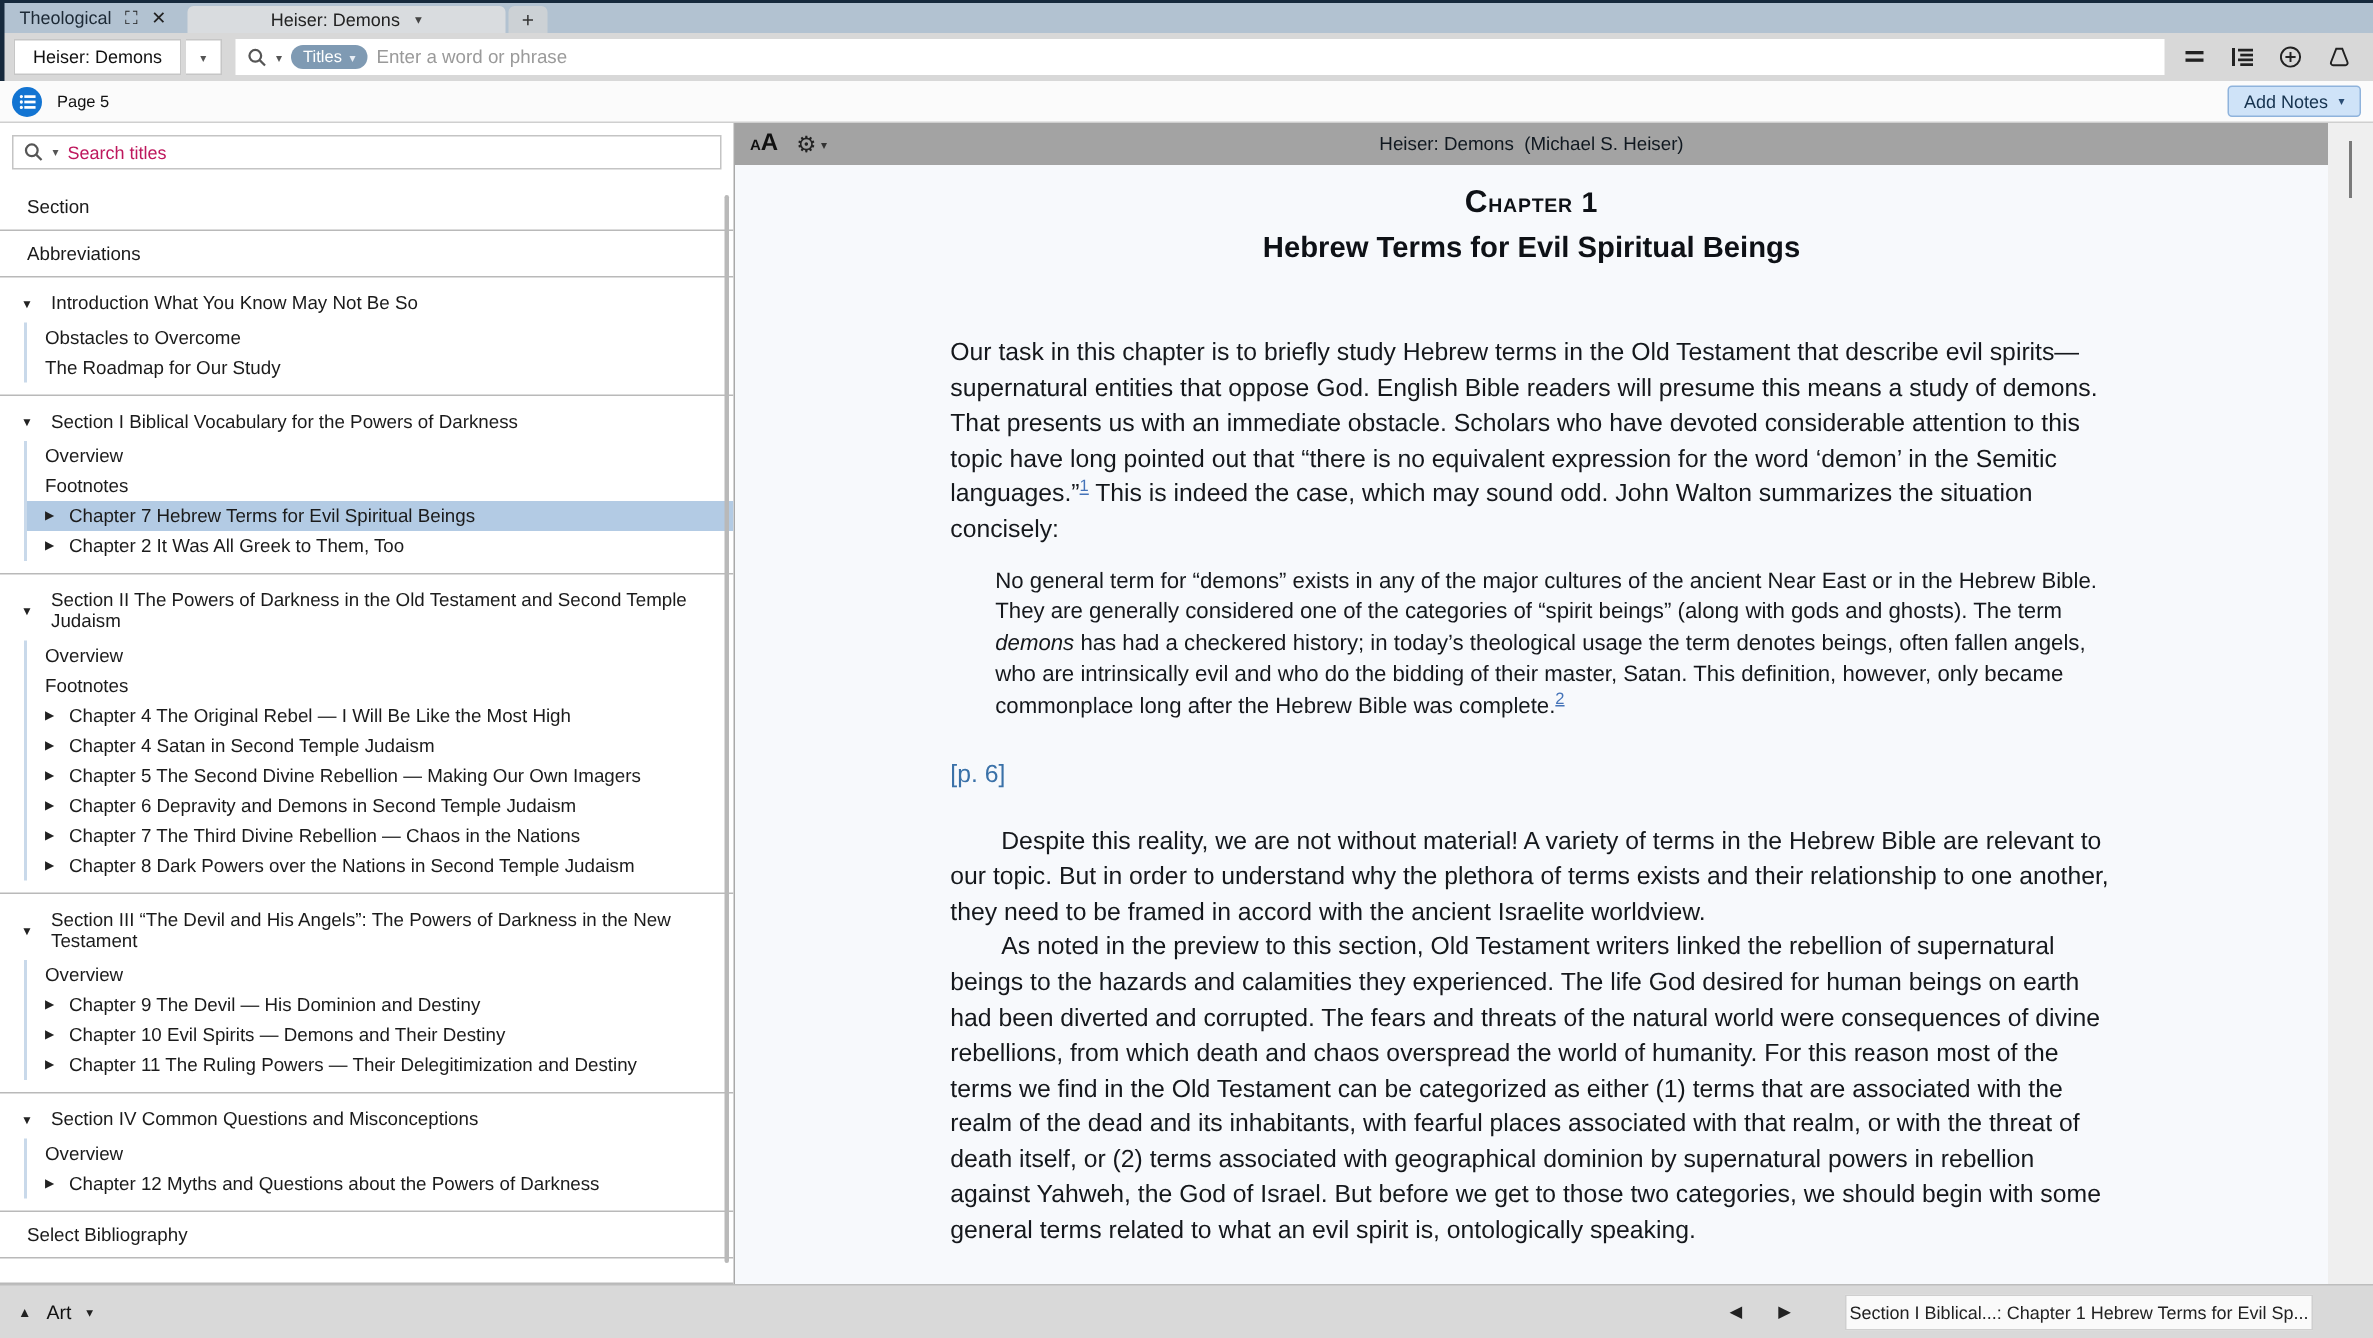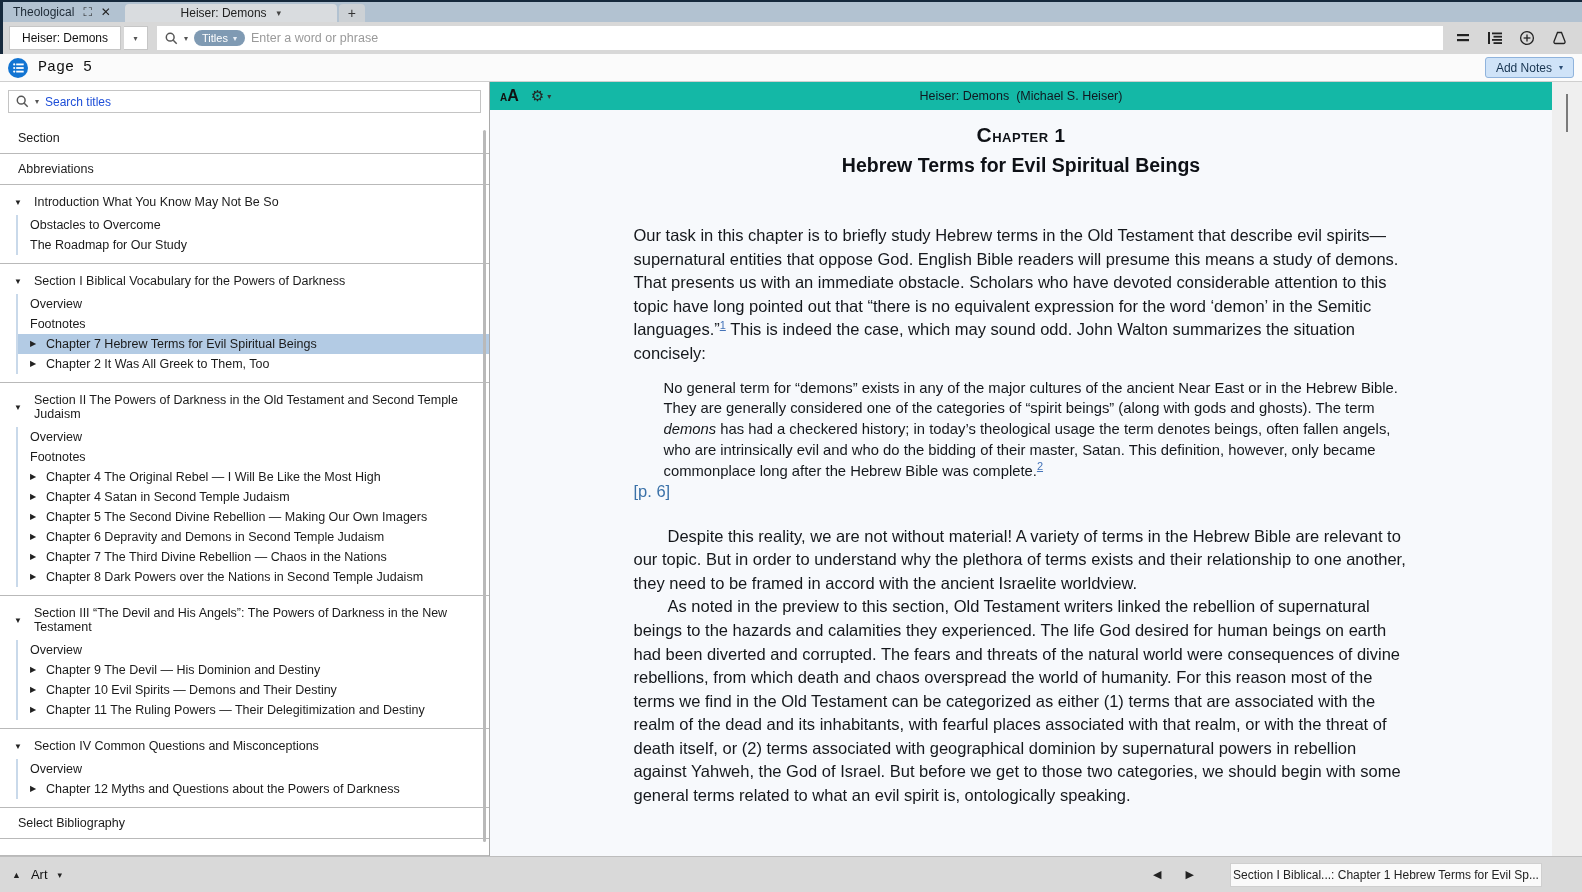--- a/index.html
+++ b/index.html
@@ -39,35 +39,35 @@
   .scope-pill .sm-caret { color:#e8eef5; }
   .search-ph { color:#9a9a9a; font-size:12.5px; }
   .tb-icons { display:flex; align-items:center; gap:14px; padding:0 8px; }
   .tb-ic { width:18px; height:18px; display:flex; align-items:center; justify-content:center; }
 
   
   .locator { height:28px; background:#fbfbfb; border-bottom:1px solid #cfcfcf;
     display:flex; align-items:center; padding:0 8px; gap:10px; }
   .toc-circle { width:20px; height:20px; border-radius:50%; background:#1274d2;
     display:flex; align-items:center; justify-content:center; }
-  .page-label { font-size:15px; color:#111;font-family:Liberation Mono, monospace; }
+  .page-label { font-size:11px; color:#111; }
   .spacer { flex:1; }
   .add-notes { background:#cfe3f8; border:1px solid #8fb3dc; border-radius:3px;
     height:21px; padding:0 10px; display:flex; align-items:center; gap:7px;
     font-size:12px; color:#16334f; }
   .add-notes .sm-caret { color:#2a4d74; }
 
   
   .main { flex:1; display:flex; min-height:0; }
 
   .sidebar { width:490px; background:#fff; border-right:1px solid #a9a9a9;
     position:relative; overflow:hidden; padding-top:8px; }
   .side-search { margin:0 8px 10px 8px; height:23px; border:1px solid #c4c4c4;
     background:#fff; display:flex; align-items:center; gap:6px; padding:0 7px; }
-  .side-ph { color:#1d4ed8; font-size:12px; }
+  .side-ph { color:#be185d; font-size:12px; }
   .toc { font-size:12.5px; color:#1b1b1b; }
   .toc-top { padding:8px 10px 8px 18px; border-bottom:1px solid #b9b9b9; cursor:pointer; }
   .toc-group { border-bottom:1px solid #b9b9b9; padding:6px 0 8px 0; }
   .toc-ghead { display:flex; align-items:center; gap:10px; padding:4px 8px 6px 14px; cursor:pointer; }
   .exp { font-size:8px; color:#222; width:10px; flex:none; }
   .toc-children { margin-left:16px; border-left:2px solid #c9d9ea; }
   .toc-child { padding:3px 8px 3px 12px; line-height:14px; display:flex; align-items:center;
     gap:7px; cursor:pointer; }
   .toc-child.sel { background:#b3cbe4; }
   .toc-child .exp { width:9px; }
@@ -89,21 +89,21 @@
   .kicker { text-align:center; font-variant:small-caps; font-weight:bold; font-size:19px;
     letter-spacing:.5px; color:#0e1116; }
   .kicker::first-letter { font-size:21px; }
   .book-title { text-align:center; font-weight:bold; font-size:19.5px; margin-top:7px;
     color:#0e1116; }
   .para { font-size:16.5px; line-height:23.6px; margin-top:24px; text-align:left; }
   .para.indent { text-indent:34px; margin-top:0; }
   .quote { font-size:14.8px; line-height:20.8px; margin:12px 10px 0 30px; }
   .fnref { color:#4473b8; text-decoration:underline; font-size:11px; vertical-align:super;
     line-height:0; cursor:pointer; }
-  .pagemark { color:#3a71a8; font-size:16.5px; }
+  .pagemark { color:#3a71a8; font-size:16.5px; margin-top:25px; }
   .gap { height:23px; }
 
   .main-scroll { width:30px; background:#efefef; position:relative; flex:none; }
   .main-thumb { position:absolute; top:12px; left:14px; width:2px; height:38px; background:#7a7a7a; }
 
   
   .statusbar { height:36px; background:#d9d9d9; border-top:1px solid #bdbdbd;
     display:flex; align-items:center; padding:0 12px; gap:8px; }
   .art-grp { display:flex; align-items:center; gap:10px; font-size:13px; color:#111; cursor:pointer; }
   .tri { font-size:9px; color:#222; }
@@ -326,21 +326,21 @@
               </div>
             </div>
           </div>
           <div class="toc-top"><span>Select Bibliography</span></div>
           <div class="toc-top"></div>
         </div>
       <div class="side-scroll"></div>
     </div>
 
     <div class="reader">
-      <div class="reader-head" style="background: #14b8a6;">
+      <div class="reader-head" style="background: #a3a3a3;">
         <span class="font-ic"><span class="a1">A</span><span class="a2">A</span></span>
         <span class="gear">⚙</span>
         <span class="gear-caret">▾</span>
         <div class="reader-title">Heiser: Demons  (Michael S. Heiser)</div>
       </div>
       <div class="reader-body">
         <div class="col">
           <div class="kicker">Chapter 1</div>
           <div class="book-title">Hebrew Terms for Evil Spiritual Beings</div>
           <div class="gap"></div>

